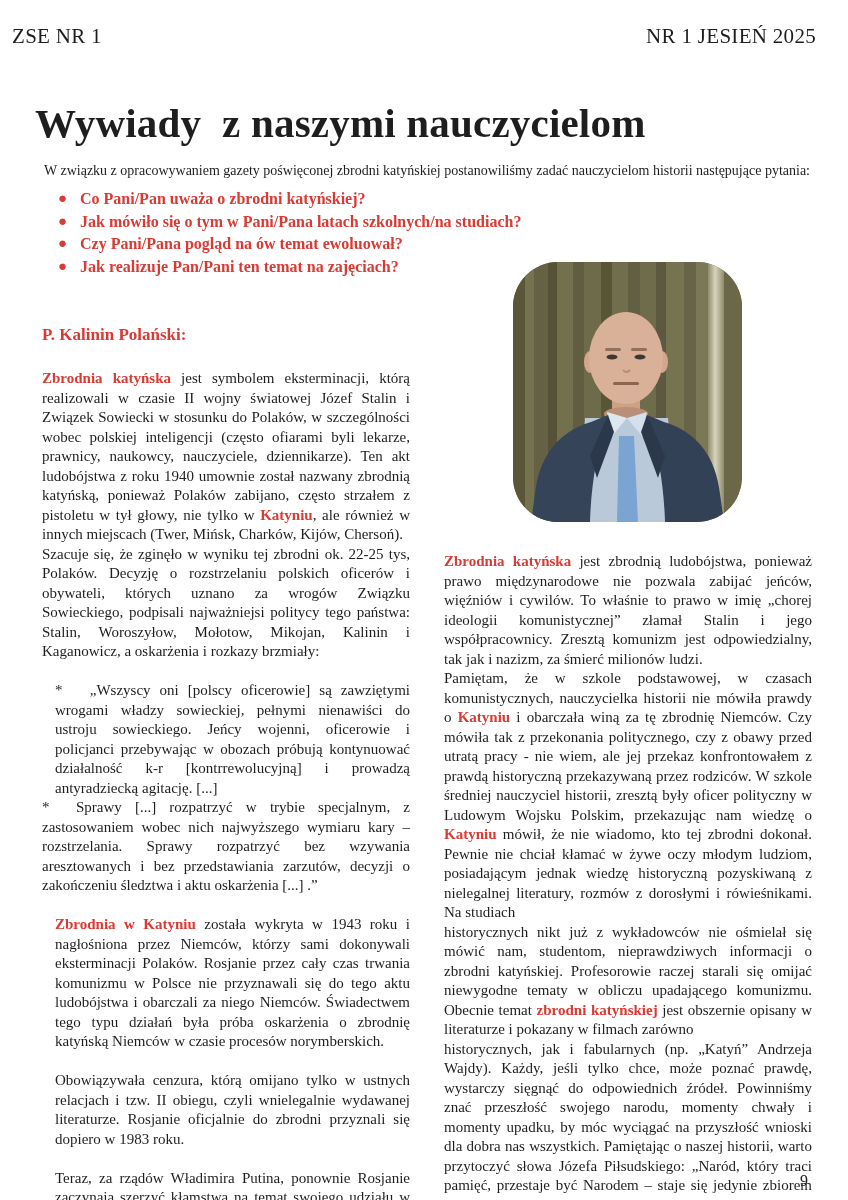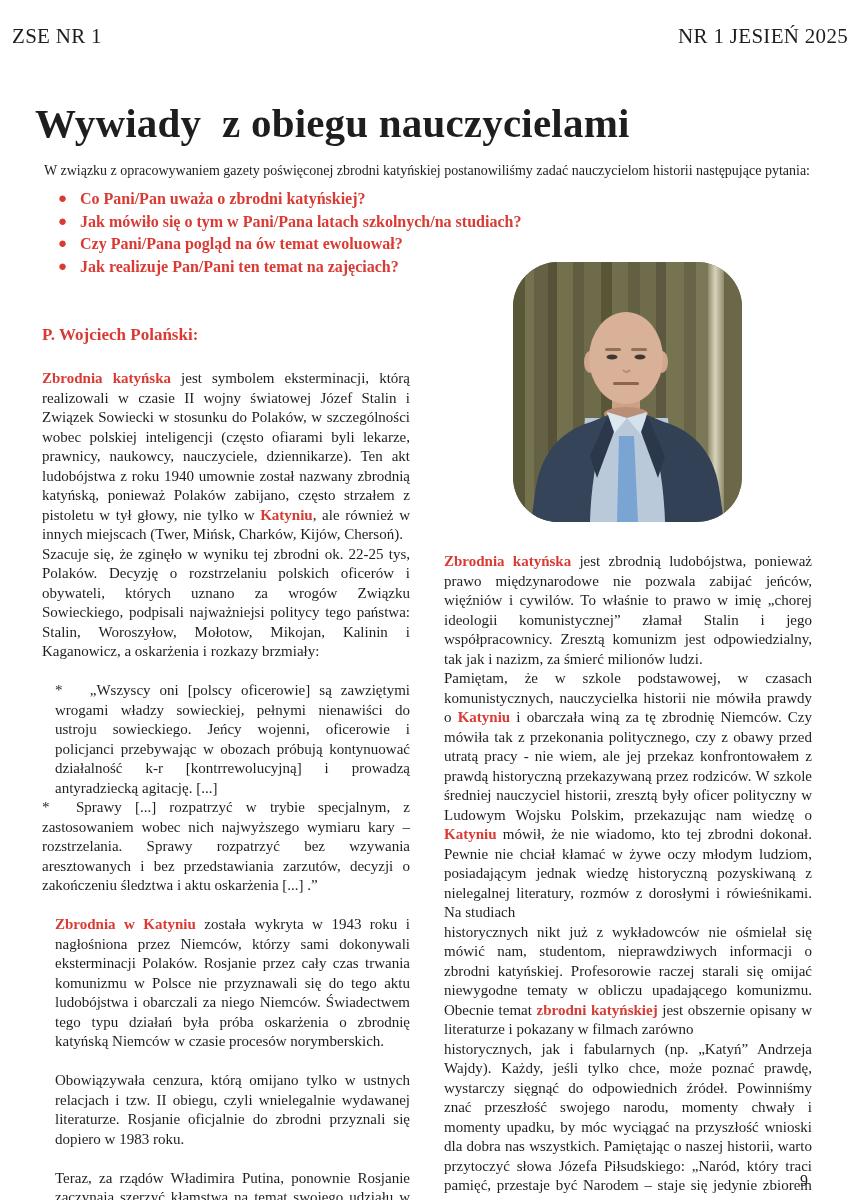--- a/index.html
+++ b/index.html
@@ -17,21 +17,21 @@
   }
   .header-left {
     position: absolute;
     left: 12px;
     top: 24px;
     font-size: 21px;
     letter-spacing: 0.3px;
   }
   .header-right {
     position: absolute;
-    right: 0;
+    right: 32px;
     top: 24px;
     font-size: 21px;
     letter-spacing: 0.3px;
   }
   .page-title {
     position: absolute;
     left: 35px;
     top: 76px;
     font-size: 41px;
     font-weight: bold;
@@ -108,21 +108,21 @@
     bottom: 10px;
     font-size: 16px;
   }
 </style>
 </head>
 <body>
 
 <div class="header-left">ZSE NR 1</div>
 <div class="header-right">NR 1 JESIEŃ 2025</div>
 
-<h1 class="page-title">Wywiady  z obiegu nauczycielami</h1>
+<h1 class="page-title">Wywiady  z naszymi nauczycielom</h1>
 
 <p class="intro">W związku z opracowywaniem gazety poświęconej zbrodni katyńskiej postanowiliśmy zadać nauczycielom historii następujące pytania:</p>
 
 <ul class="questions">
   <li><span class="bullet">●</span><span>Co Pani/Pan uważa o zbrodni katyńskiej?</span></li>
   <li><span class="bullet">●</span><span>Jak mówiło się o tym w Pani/Pana latach szkolnych/na studiach?</span></li>
   <li><span class="bullet">●</span><span>Czy Pani/Pana pogląd na ów temat ewoluował?</span></li>
   <li><span class="bullet">●</span><span>Jak realizuje Pan/Pani ten temat na zajęciach?</span></li>
 </ul>
 
@@ -177,21 +177,21 @@
 
       <path d="M18,260 L22,232 C26,196 44,170 78,160 L95,153 C84,188 78,224 77,260 Z" fill="#36445a"></path>
       <path d="M211,260 L207,232 C203,196 185,170 151,160 L134,153 C145,188 151,224 152,260 Z" fill="#334157"></path>
       <path d="M95,153 L101,170 L84,216 L77,194 Z" fill="#2b384c"></path>
       <path d="M134,153 L128,170 L145,216 L152,194 Z" fill="#2b384c"></path>
     </g>
   </svg>
 </div>
 
 <div class="col col-left">
-  <h2 class="col-heading">P. Wojciech Polański:</h2>
+  <h2 class="col-heading">P. Kalinin Polański:</h2>
   <div>
       <p class="para"><span class="rb">Zbrodnia katyńska</span><span> jest symbolem eksterminacji, którą realizowali w czasie II wojny światowej Józef Stalin i Związek Sowiecki w stosunku do Polaków, w szczególności wobec polskiej inteligencji (często ofiarami byli lekarze, prawnicy, naukowcy, nauczyciele, dziennikarze). Ten akt ludobójstwa z roku 1940 umownie został nazwany zbrodnią katyńską, ponieważ Polaków zabijano, często strzałem z pistoletu w tył głowy, nie tylko w </span><span class="rb">Katyniu</span><span>, ale również w innych miejscach (Twer, Mińsk, Charków, Kijów, Chersoń).</span></p>
       <p class="para"><span>Szacuje się, że zginęło w wyniku tej zbrodni ok. 22-25 tys, Polaków. Decyzję o rozstrzelaniu polskich oficerów i obywateli, których uznano za wrogów Związku Sowieckiego, podpisali najważniejsi politycy tego państwa: Stalin, Woroszyłow, Mołotow, Mikojan, Kalinin i Kaganowicz, a oskarżenia i rozkazy brzmiały:</span></p>
       <p class="para gap"><span>*&nbsp;&nbsp;&nbsp;„Wszyscy oni [polscy oficerowie] są zawziętymi wrogami władzy sowieckiej, pełnymi nienawiści do ustroju sowieckiego. Jeńcy wojenni, oficerowie i policjanci przebywając w obozach próbują kontynuować działalność k-r [kontrrewolucyjną] i prowadzą antyradziecką agitację. [...]</span></p>
       <p class="para"><span>*&nbsp;&nbsp;Sprawy [...] rozpatrzyć w trybie specjalnym, z zastosowaniem wobec nich najwyższego wymiaru kary – rozstrzelania. Sprawy rozpatrzyć bez wzywania aresztowanych i bez przedstawiania zarzutów, decyzji o zakończeniu śledztwa i aktu oskarżenia [...] .”</span></p>
       <p class="para gap"><span class="rb">Zbrodnia w Katyniu</span><span> została wykryta w 1943 roku i nagłośniona przez Niemców, którzy sami dokonywali eksterminacji Polaków. Rosjanie przez cały czas trwania komunizmu w Polsce nie przyznawali się do tego aktu ludobójstwa i obarczali za niego Niemców. Świadectwem tego typu działań była próba oskarżenia o zbrodnię katyńską Niemców w czasie procesów norymberskich.</span></p>
       <p class="para gap"><span>Obowiązywała cenzura, którą omijano tylko w ustnych relacjach i tzw. II obiegu, czyli wnielegalnie wydawanej literaturze. Rosjanie oficjalnie do zbrodni przyznali się dopiero w 1983 roku.</span></p>
       <p class="para gap"><span>Teraz, za rządów Władimira Putina, ponownie Rosjanie zaczynają szerzyć kłamstwa na temat swojego udziału w tym nieludzkim akcie.</span></p>
     </div>
 </div>

